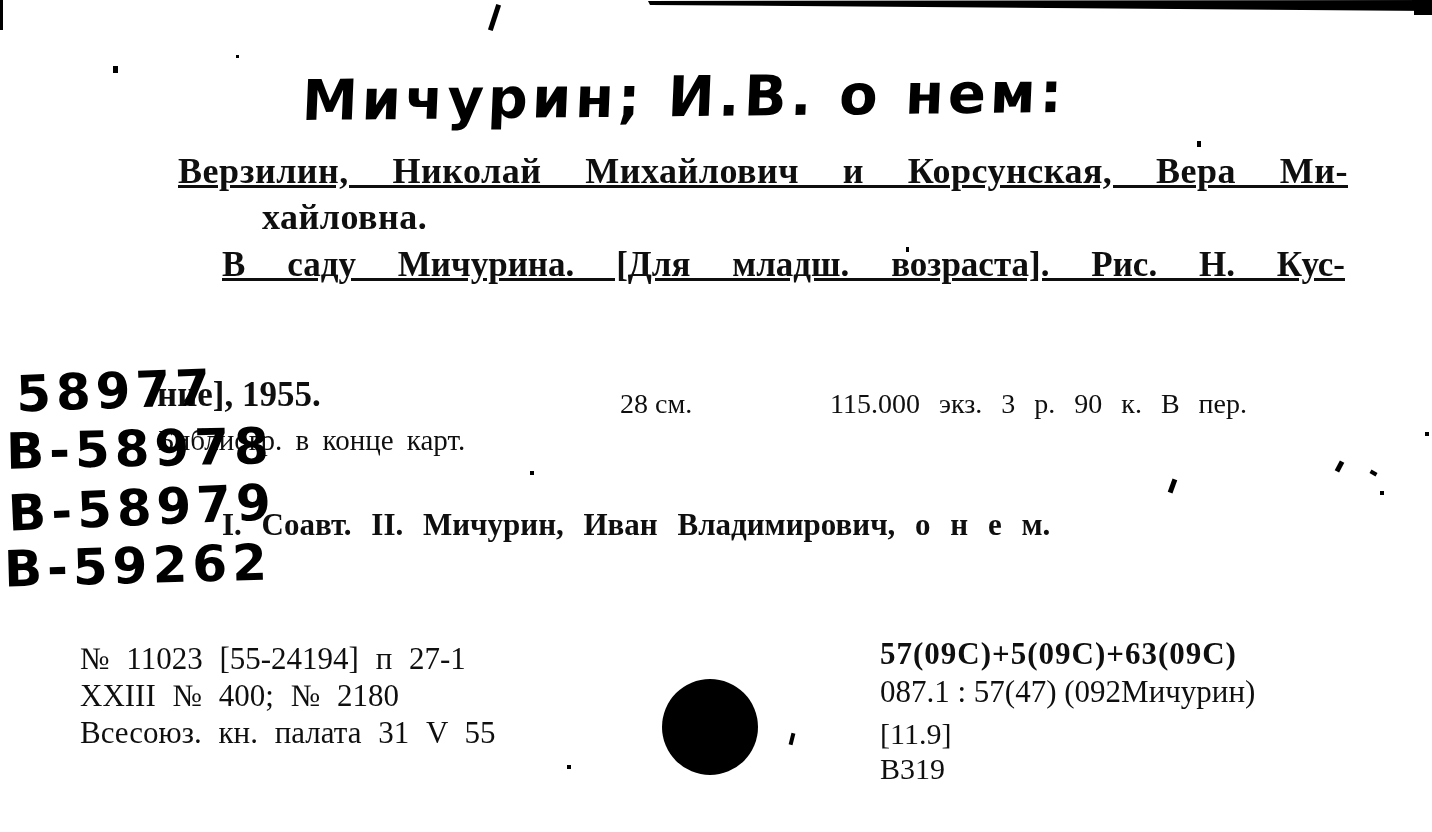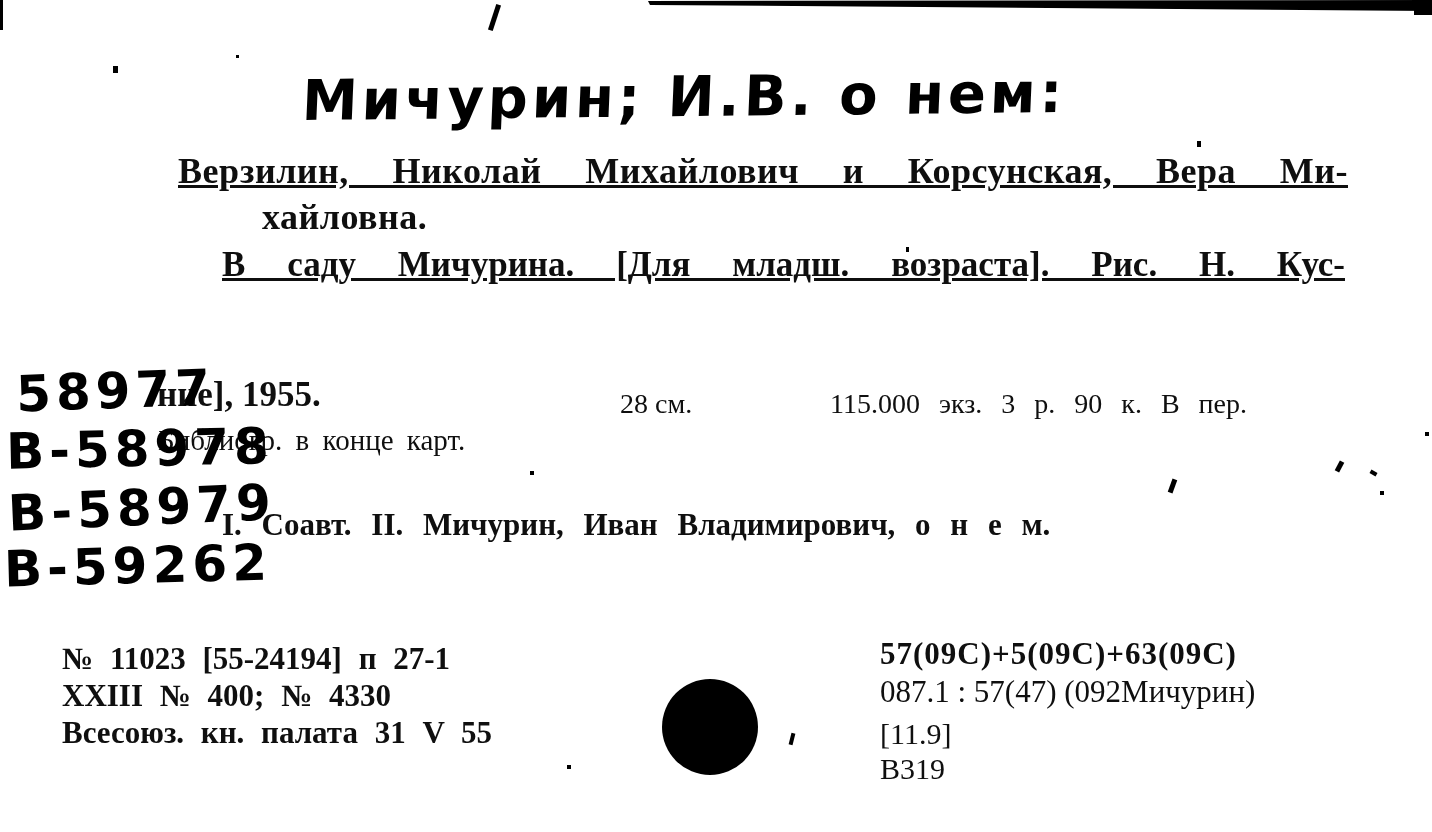--- a/index.html
+++ b/index.html
@@ -13,21 +13,21 @@
   }
   .abs { position: absolute; }
 
   
   .print { font-family: "Liberation Serif", serif; color: #0f0f0f; white-space: nowrap; }
   .author { font-size: 36px; font-weight: 700; letter-spacing: 0.5px; }
   .bodyline { font-size: 35px; font-weight: 600; }
   .justify-last { text-align: justify; text-align-last: justify; white-space: normal; text-decoration: underline; }
   .small { font-size: 28px; font-weight: 500; }
   .tracing { font-size: 31px; font-weight: 600; word-spacing: 12px; }
-  .footer { font-size: 31px; font-weight: 700; word-spacing: 9px; line-height: 37px; }
+  .footer { font-size: 31px; font-weight: 400; word-spacing: 9px; line-height: 37px; margin-left: 18px; }
   .classif-bold { font-weight: 700; letter-spacing: 1px; }
 
   
   .hand {
     font-family: "DejaVu Sans", sans-serif;
     font-weight: 700;
     color: #000;
     white-space: nowrap;
   }
   .hand-title { font-size: 56px; letter-spacing: 4px; transform: rotate(-0.6deg) skewX(-3deg); }
@@ -73,21 +73,21 @@
 
 <div class="abs print tracing" style="left:222px; top:507px;">I. Соавт. II. Мичурин, Иван Владимирович, о н е м.</div>
 
 <div class="abs hand accession" style="left:16px; top:362px; transform: rotate(-2deg);">58977</div>
 <div class="abs hand accession" style="left:6px; top:420px; transform: rotate(-1.2deg);">В-58978</div>
 <div class="abs hand accession" style="left:8px; top:479px; transform: rotate(-2.5deg);">В-58979</div>
 <div class="abs hand accession" style="left:4px; top:537px; transform: rotate(-1.5deg);">В-59262</div>
 
 <div class="abs print footer" style="left:62px; top:640px;">
   <div>№ 11023 [55-24194] п 27-1</div>
-  <div>XXIII № 400; № 4330</div>
+  <div>XXIII № 400; № 2180</div>
   <div>Всесоюз. кн. палата 31 V 55</div>
 </div>
 
 <div class="abs print" style="left:880px; top:636px; width:457px; text-align:left; font-size:31px;">
   <div class="classif-bold">57(09С)+5(09С)+63(09С)</div>
   <div style="margin-top:2px;">087.1 : 57(47) (092Мичурин)</div>
   <div style="margin-top:7px; font-size:30px;">[11.9]</div>
   <div style="margin-top:1px; font-size:30px;">В319</div>
 </div>
 

